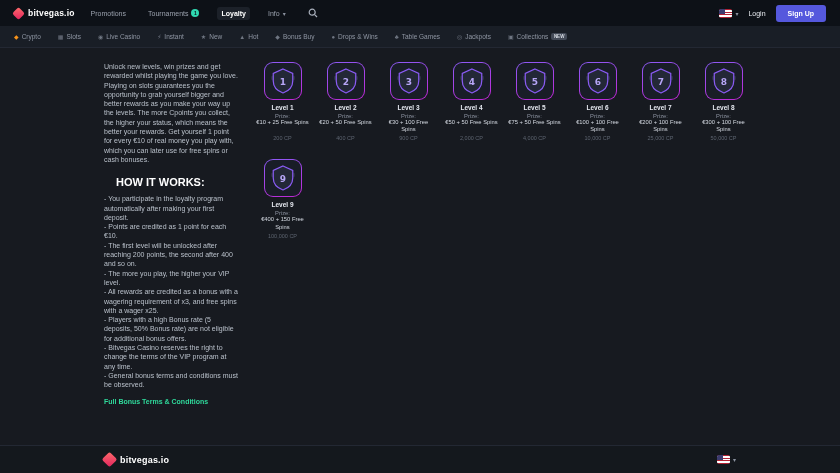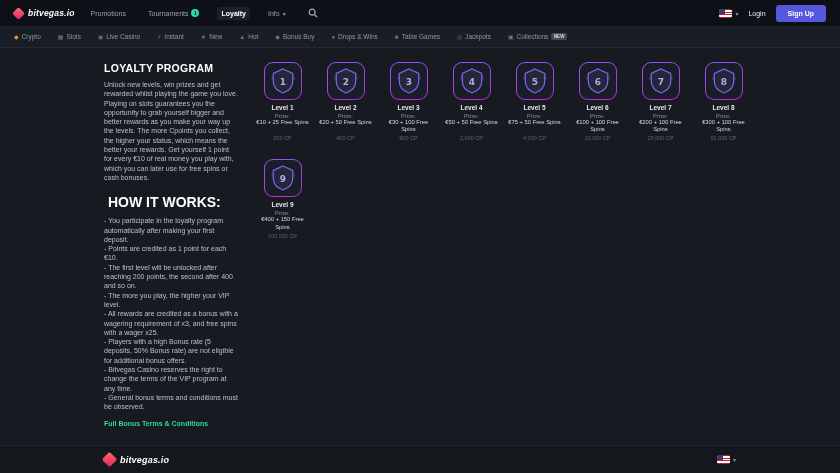--- a/index.html
+++ b/index.html
@@ -11,21 +11,21 @@
   }
 
   
   .navbar {
     height:26px; background:#0d1117; display:flex; align-items:center;
     padding:0 14px; flex-shrink:0; gap:12px;
   }
   .brand { display:flex; align-items:center; gap:5px; cursor:pointer; }
   .logo-gem { width:9px; height:9px; border-radius:2px;
     background:linear-gradient(135deg,#ff6b6b,#e0245e); transform:rotate(45deg); }
-  .brand-text { color:#ffffff; font-size:8.5px; font-weight:bold; letter-spacing:0.2px;font-style:italic; }
+  .brand-text { color:#ffffff; font-size:8.5px; font-weight:bold; letter-spacing:0.2px; }
   .nav-list { display:flex; align-items:center; gap:14px; }
   .nav-link { display:flex; align-items:center; gap:3px; font-size:7px; color:#9aa1ad;
     text-decoration:none; cursor:pointer; padding:3px 4px; border-radius:3px; }
   .nav-link.active { color:#ffffff; font-weight:bold; background:#1c2129; }
   .nav-badge { background:#2fd8b0; color:#0d1117; font-size:5px; font-weight:bold;
     width:8px; height:8px; border-radius:50%; display:flex; align-items:center; justify-content:center; }
   .chevron { font-size:6px; color:#8a919e; }
   .search-btn { margin-left:6px; cursor:pointer; display:flex; align-items:center; }
   .nav-right { margin-left:auto; display:flex; align-items:center; gap:10px; }
   .flag { width:13px; height:9px; border-radius:2px; overflow:hidden; position:relative;
@@ -43,21 +43,21 @@
   .cat-icon { font-size:6px; color:#6f7682; line-height:1; }
   .cat-icon.orange { color:#f7931a; }
   .cat-badge { background:#434a57; color:#d6dbe3; font-size:4.5px; font-weight:bold;
     border-radius:2px; padding:1px 2.5px; }
 
   
   .main { flex:1; display:flex; padding:14px 80px 0 104px; }
   .left-col { width:134px; flex-shrink:0; margin-right:16px; }
   .page-title { color:#ffffff; font-size:10.5px; font-weight:bold; letter-spacing:0.3px; margin-bottom:6px; }
   .intro { font-size:7px; line-height:9.3px; color:#b9c0ca; }
-  .how-title { color:#ffffff; font-size:14px; font-weight:bold; margin:12px 4px 6px; }
+  .how-title { color:#ffffff; font-size:11px; font-weight:bold; margin:12px 12px 6px; }
   .how-list { list-style:none; }
   .how-list li { font-size:7px; line-height:9.3px; color:#b9c0ca; }
   .how-list li::before { content:"- "; }
   .terms-link { display:inline-block; margin-top:5px; font-size:7px; color:#2fd89a;
     text-decoration:none; cursor:pointer; font-weight:bold; }
 
   
   .levels-grid { display:grid; grid-template-columns:repeat(8,57px); gap:18px 6px; align-content:start; }
   .level-card { display:flex; flex-direction:column; align-items:center; text-align:center; }
   .badge-frame { width:38px; height:38px; border-radius:9px; padding:1px;
@@ -191,21 +191,20 @@
 
     <a class="cat-item">
       <span class="cat-icon">▣</span>
       <span>Collections</span>
       <span class="cat-badge">NEW</span>
     </a>
   </nav>
 
 <main class="main">
   <section class="left-col">
-    <h1 class="page-title">LOYALTY PROGRAM</h1>
     <p class="intro">Unlock new levels, win prizes and get rewarded whilst playing the game you love. Playing on slots guarantees you the opportunity to grab yourself bigger and better rewards as you make your way up the levels. The more Cpoints you collect, the higher your status, which means the better your rewards. Get yourself 1 point for every €10 of real money you play with, which you can later use for free spins or cash bonuses.</p>
     <h2 class="how-title">HOW IT WORKS:</h2>
     <ul class="how-list">
 
         <li>You participate in the loyalty program automatically after making your first deposit.</li>
 
         <li>Points are credited as 1 point for each €10.</li>
 
         <li>The first level will be unlocked after reaching 200 points, the second after 400 and so on.</li>
 

